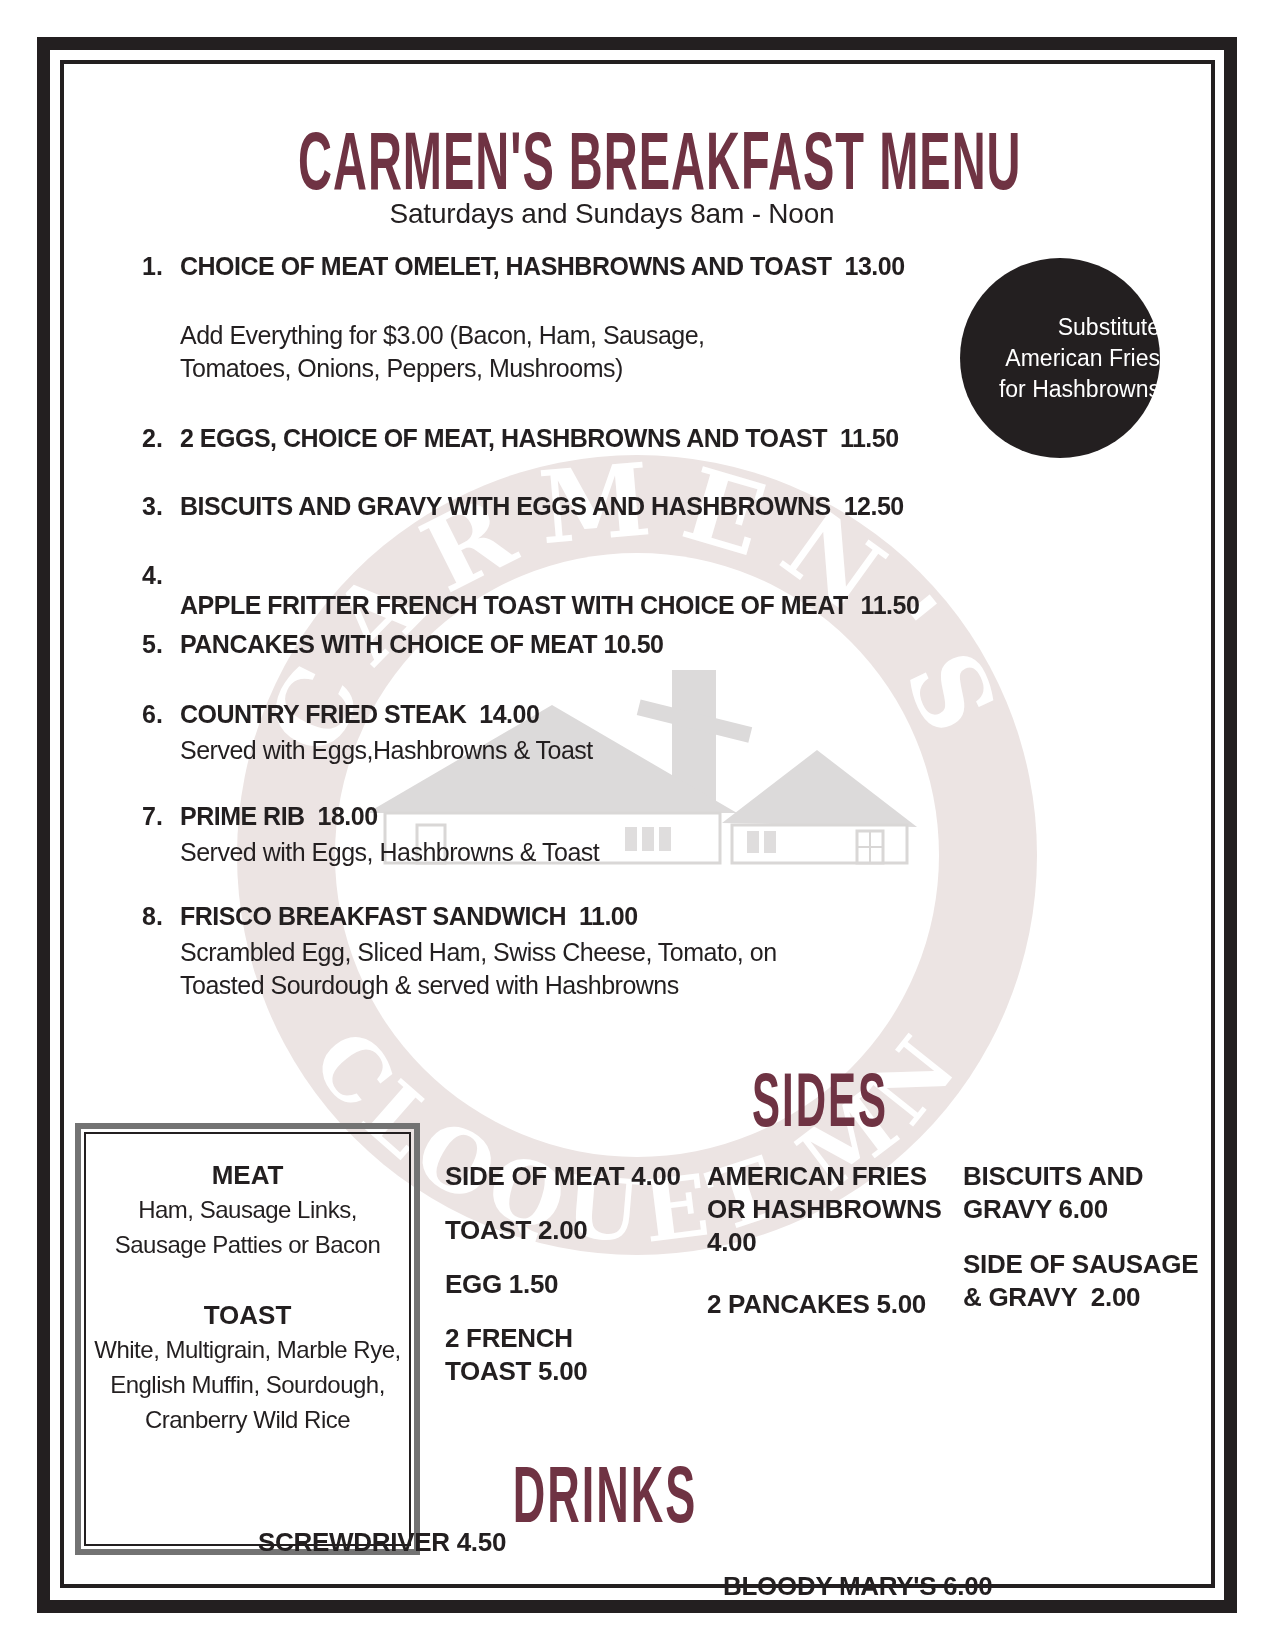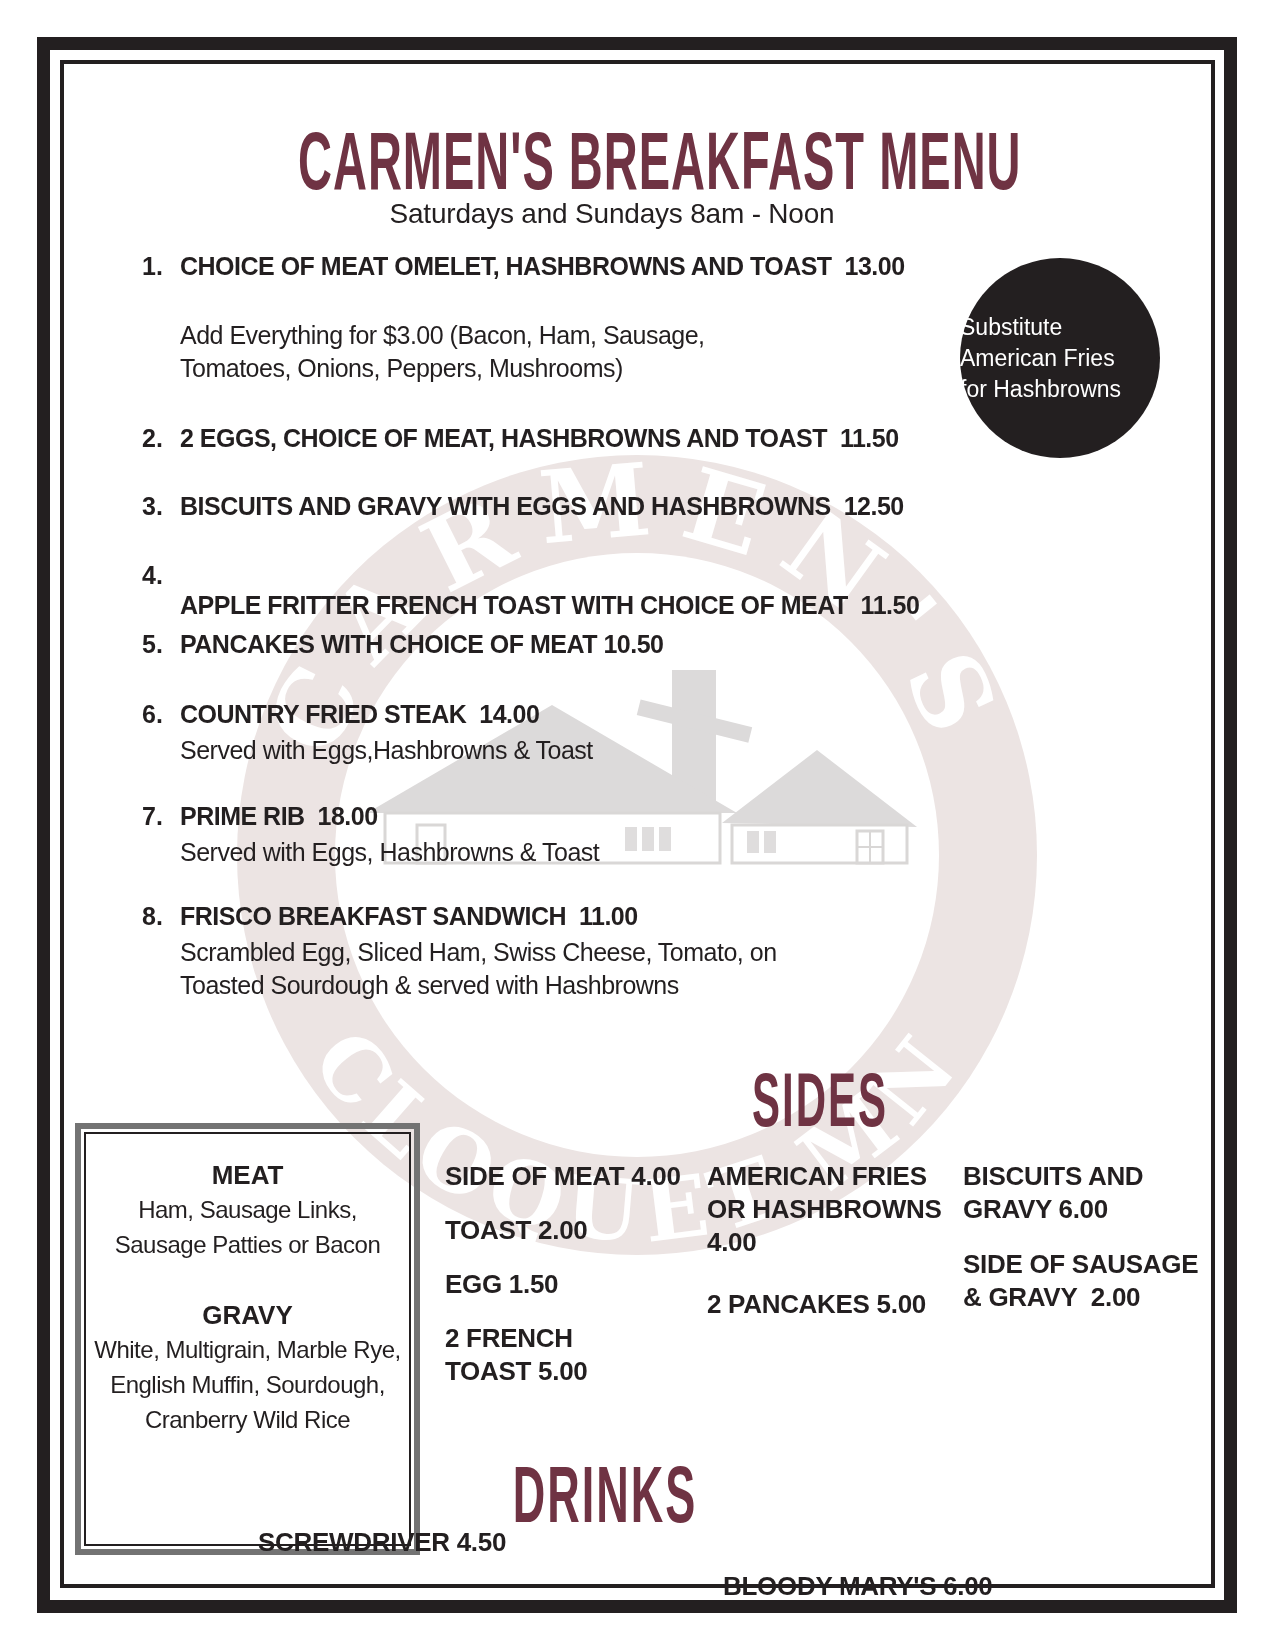--- a/index.html
+++ b/index.html
@@ -20,21 +20,21 @@
   .subtitle{position:absolute;left:270px;top:186px;width:684px;text-align:center;
         font-size:28px;letter-spacing:-0.2px;margin-top:12px;}
   
   .mi-num{position:absolute;left:142px;font-size:25px;font-weight:bold;}
   .mi-title{position:absolute;left:180px;font-size:25px;font-weight:bold;
         letter-spacing:-0.5px;white-space:pre;}
   .mi-detail{position:absolute;left:180px;font-size:25px;letter-spacing:-0.5px;white-space:pre;}
   
   .badge{position:absolute;left:960px;top:258px;width:200px;height:200px;border-radius:50%;
         background:#231f20;display:flex;flex-direction:column;justify-content:center;
-        align-items:flex-start;gap:6px;}
+        align-items:flex-end;gap:6px;}
   .badge div{color:#ffffff;font-size:23px;line-height:25px;}
   
   .info-box{position:absolute;left:75px;top:1123px;width:345px;height:432px;
         border:6px solid #737373;box-sizing:border-box;background:transparent;}
   .info-box-inner{position:absolute;inset:3px;border:2px solid #231f20;
         display:flex;flex-direction:column;align-items:center;text-align:center;
         padding-top:24px;box-sizing:border-box;}
   .ib-heading{font-size:26px;font-weight:bold;line-height:34px;}
   .ib-line{font-size:24px;letter-spacing:-0.5px;line-height:35px;white-space:pre;}
   .ib-gap{height:36px;}
@@ -138,21 +138,21 @@
     <div class="mi-title" style="top:902px">FRISCO BREAKFAST SANDWICH  11.00</div>
     <div class="mi-detail" style="top:938px">Scrambled Egg, Sliced Ham, Swiss Cheese, Tomato, on</div>
     <div class="mi-detail" style="top:971px">Toasted Sourdough &amp; served with Hashbrowns</div>
 
     <div class="info-box">
       <div class="info-box-inner">
         <div class="ib-heading">MEAT</div>
         <div class="ib-line">Ham, Sausage Links,</div>
         <div class="ib-line">Sausage Patties or Bacon</div>
         <div class="ib-gap"></div>
-        <div class="ib-heading">GRAVY</div>
+        <div class="ib-heading">TOAST</div>
         <div class="ib-line">White, Multigrain, Marble Rye,</div>
         <div class="ib-line">English Muffin, Sourdough,</div>
         <div class="ib-line">Cranberry Wild Rice</div>
       </div>
     </div>
 
     <div class="sides-heading">SIDES</div>
 
     <div class="side-col col1">
       <div class="side-item">

